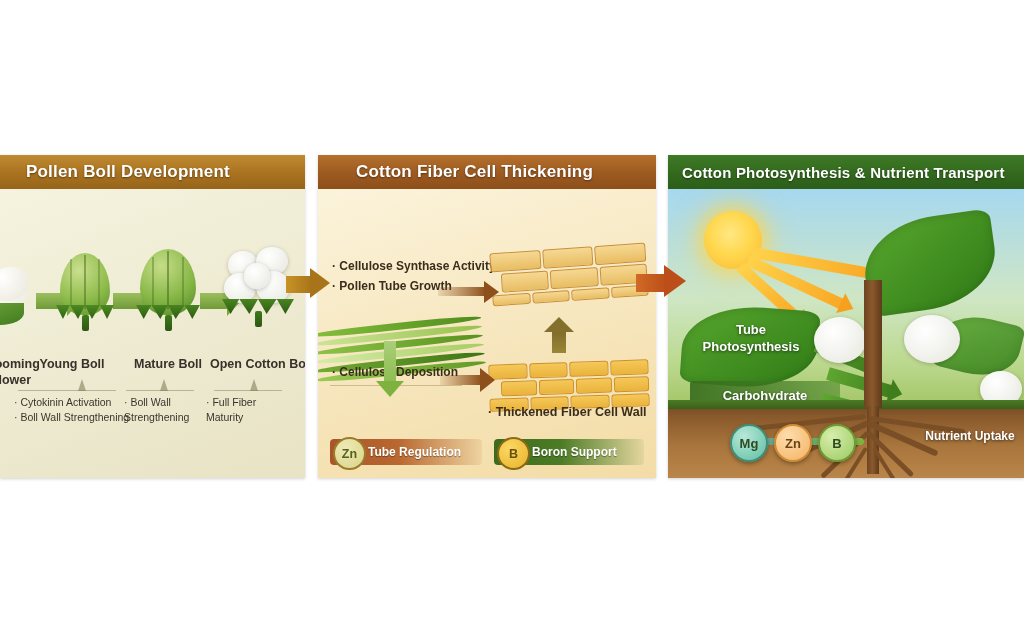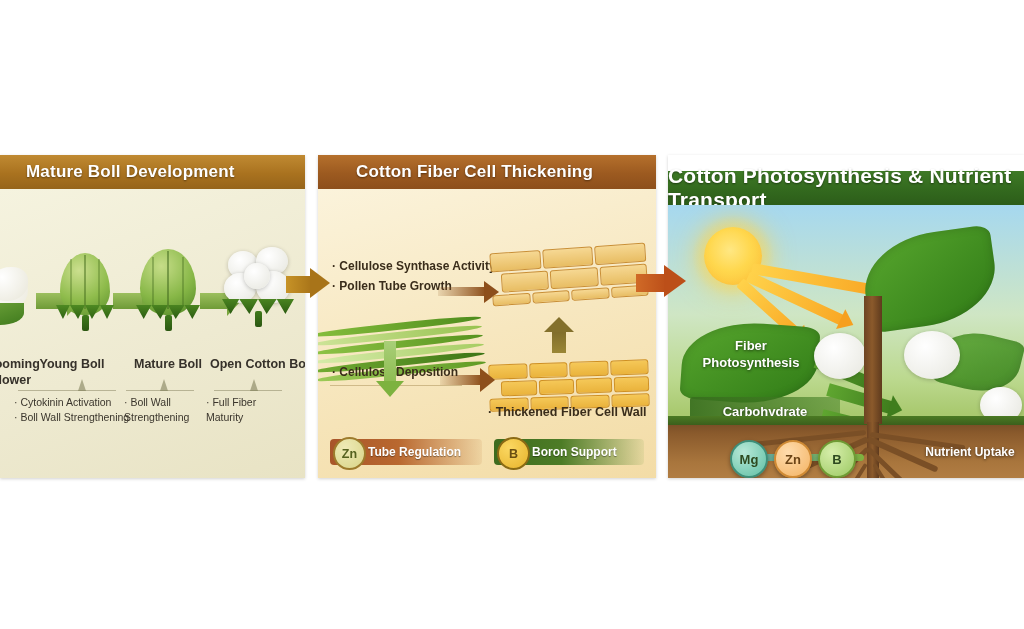--- a/index.html
+++ b/index.html
@@ -25,21 +25,21 @@
 
   
   #p2{left:318px;width:338px;}
   #p2 .hdr{background:linear-gradient(180deg,#b5702c 0%,#9c5a20 55%,#8d4f1b 100%);
            padding-left:38px;}
   #p2 .body{background:linear-gradient(165deg,#fbf3db 0%,#f7e7bf 50%,#f3dca6 100%);}
 
   
   #p3{left:668px;width:356px;}
   #p3 .hdr{background:linear-gradient(180deg,#3e7a26 0%,#33691e 55%,#2c5d19 100%);
-           padding-left:0;font-size:21px;margin-top:16px;}
+           padding-left:14px;font-size:15px;}
   #p3 .body{background:linear-gradient(180deg,#a6d8ef 0%,#cfe6c4 38%,#bcd98f 60%,#a9c96f 72%);}
 
   
   .bridge{position:absolute;z-index:40;top:0;left:0;}
   .greenarrow{position:absolute;top:56px;height:16px;
               background:linear-gradient(180deg,#9cbf5e,#6f9b37);}
   .greenarrow:after{content:"";position:absolute;right:-13px;top:-7px;
               border-left:14px solid #7aa63f;
               border-top:15px solid transparent;border-bottom:15px solid transparent;}
 
@@ -110,21 +110,21 @@
   .garrow:after{content:"";position:absolute;right:-11px;top:-6px;
           border-left:13px solid #3f7d1d;
           border-top:12px solid transparent;border-bottom:12px solid transparent;}
 </style>
 </head>
 <body>
 
 <div id="stage">
 
   <div class="panel" id="p1">
-    <div class="hdr">Mature Boll Development</div>
+    <div class="hdr">Pollen Boll Development</div>
     <div class="body">
 
       <div style="position:absolute;left:-26px;top:78px;width:66px;height:62px;">
         <div style="position:absolute;left:0;top:6px;width:54px;height:40px;border-radius:52% 48% 60% 40%;
                     background:radial-gradient(circle at 30% 35%,#ffffff,#eceade);"></div>
         <div style="position:absolute;left:14px;top:0px;width:40px;height:34px;border-radius:60% 40% 55% 45%;
                     background:radial-gradient(circle at 35% 30%,#ffffff,#e8e6d8);"></div>
         <div style="position:absolute;left:6px;top:36px;width:44px;height:22px;border-radius:0 0 55% 45%;
                     background:linear-gradient(160deg,#6ea33a,#3f7a1d);"></div>
       </div>
@@ -313,21 +313,21 @@
 
       <div class="sunbeam" style="left:84px;top:58px;width:124px;transform:rotate(10deg);"></div>
       <div class="sunbeam" style="left:80px;top:66px;width:104px;transform:rotate(25deg);"></div>
       <div class="sunbeam" style="left:72px;top:72px;width:78px;transform:rotate(42deg);"></div>
 
       <div class="leaf" style="left:196px;top:28px;width:132px;height:92px;transform:rotate(-8deg);"></div>
       <div class="leaf" style="left:14px;top:118px;width:136px;height:80px;transform:rotate(4deg);"></div>
       <div class="leaf" style="left:268px;top:128px;width:84px;height:58px;transform:rotate(14deg);opacity:.85;"></div>
 
       <div class="tag3" style="left:22px;top:132px;width:122px;">
-        <div>Fiber</div>
+        <div>Tube</div>
         <div>Photosynthesis</div>
       </div>
 
       <div class="cbox" style="left:22px;top:192px;width:150px;height:46px;"></div>
       <div class="tag3" style="left:22px;top:198px;width:150px;">
         <div>Carbohydrate</div>
         <div>Transport</div>
       </div>
       <div class="garrow" style="left:160px;top:178px;width:66px;transform:rotate(16deg);"></div>
       <div class="garrow" style="left:154px;top:204px;width:62px;transform:rotate(14deg);"></div>

